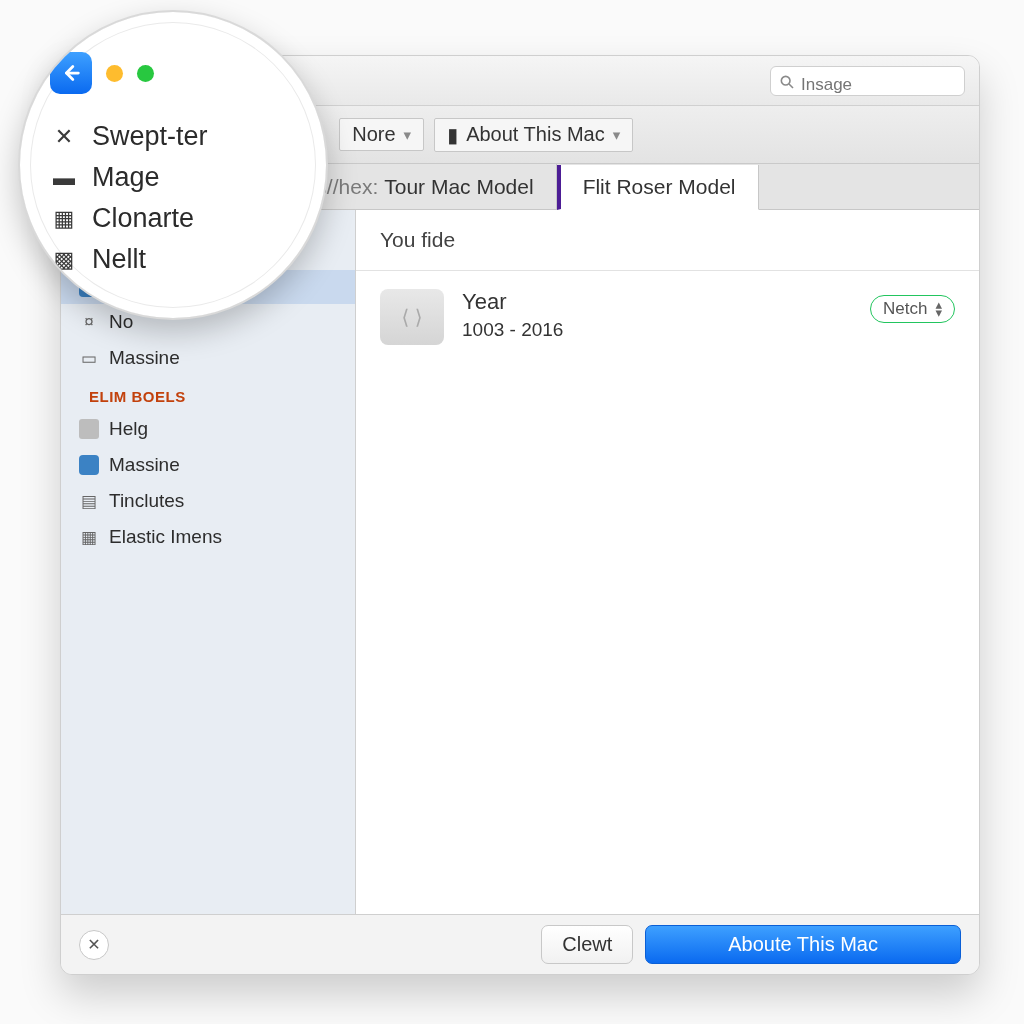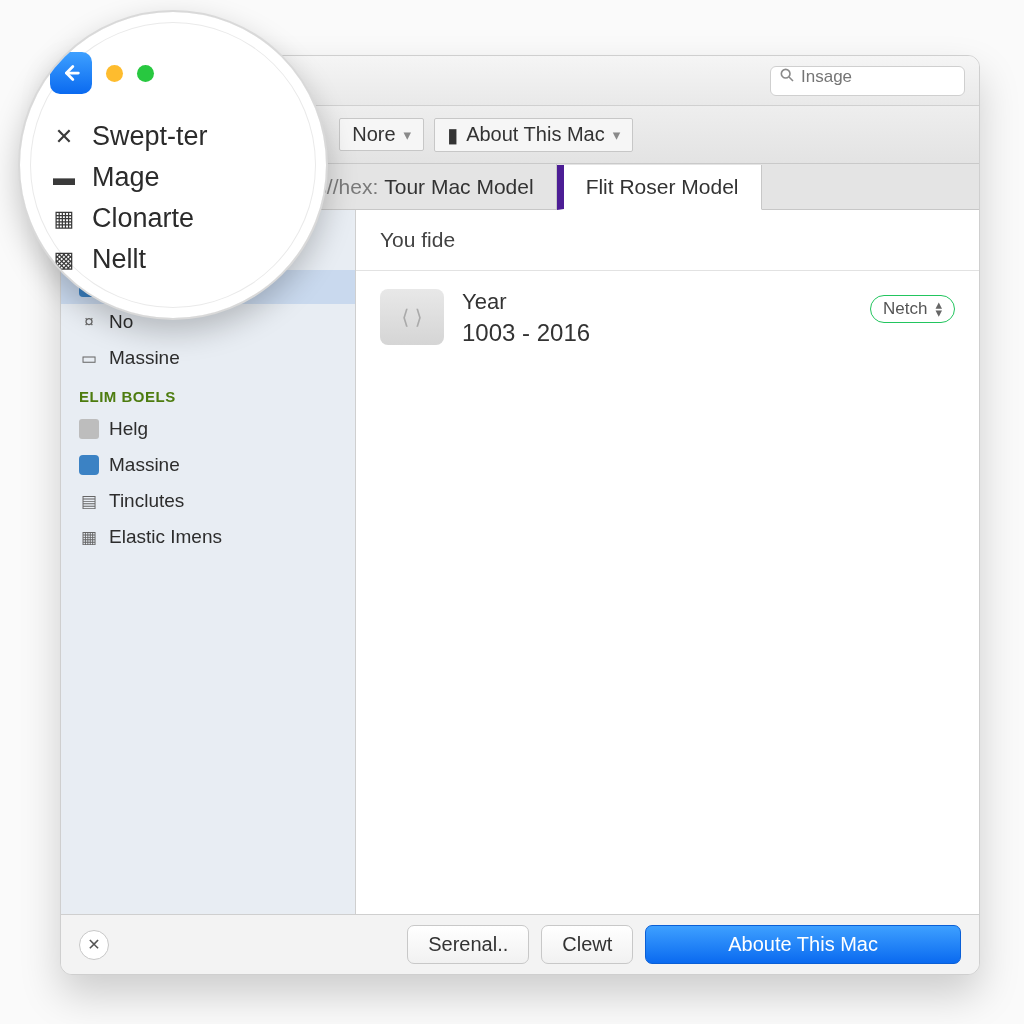--- a/index.html
+++ b/index.html
@@ -39,21 +39,21 @@
   .dot { width:15px; height:15px; border-radius:50%; }
   .dot.red { background:#ff5f57; border:1px solid #e14640; }
   .dot.yel { background:#febc2e; border:1px solid #dfa023; }
   .dot.grn { background:#28c840; border:1px solid #1faa33; }
   .apple-logo {
     position:absolute; left:50%; transform:translateX(-50%);
     font-size:26px; color:#333;
   }
   .searchbox {
     margin-left:auto;
-    display:flex; align-items:flex-start;
+    display:flex; align-items:flex-end;
     background:#fff;
     border:1px solid #cfcfcf;
     border-radius:6px;
     height:30px; width:195px;
     padding:0 8px;
     color:#8a8a8a;
     font-size:17px;
   }
   .searchbox .mag { margin-right:6px; font-size:17px; color:#8a8a8a; }
   .searchbox input { border:none; outline:none; font-size:17px; width:100%; background:transparent; color:#333; }
@@ -93,36 +93,36 @@
     font-size:21px;
     color:#333;
     border-right:1px solid #c7c7c7;
     background:#e4e4e4;
   }
   .tabrow .tab.active {
     background:#fff;
     border-bottom:1px solid #fff;
     position:relative;
     top:1px;
-    border-left:7px solid #4c1d95;
+    border-left:4px solid #4c1d95;
   }
   .tabrow .prefix { color:#7a7a7a; margin-right:6px; }
   
   .body { flex:1; display:flex; background:#fff; }
   .sidebar {
     width:295px;
     background:#e8edf3;
     border-right:1px solid #cfcfcf;
     padding-top:60px;
     font-size:19px;
   }
   .sidebar .group-label {
-    font-size:15px; font-weight:600; color:#4d7c0f;
+    font-size:15px; font-weight:600; color:#c2410c;
     letter-spacing:0.5px;
-    padding:12px 18px 6px;
+    padding:12px 28px 6px;
   }
   .sidebar ul { list-style:none; }
   .sidebar li {
     display:flex; align-items:center; gap:10px;
     padding:7px 18px;
     color:#2d2d2d;
   }
   .sidebar li.selected {
     background:#c9d9ee;
   }
@@ -142,21 +142,21 @@
     position:relative;
   }
   .thumb {
     width:64px; height:56px;
     background:linear-gradient(#e8e8e8,#d5d5d5);
     border-radius:8px;
     display:flex; align-items:center; justify-content:center;
     color:#aaa; font-size:20px;
   }
   .info .title { font-size:22px; color:#333; margin-bottom:4px; }
-  .info .sub { font-size:24px; color:#333; }
+  .info .sub { font-size:19px; color:#333; }
   .small-pill {
     position:absolute;
     right:24px; top:24px;
     display:inline-flex; align-items:center; gap:8px;
     border:1px solid #22c55e;
     border-radius:14px;
     padding:3px 12px;
     font-size:17px; color:#555;
     background:#fff;
   }
@@ -322,21 +322,20 @@
         </div>
       </div>
     </main>
   </div>
 
   <div class="bottombar">
     <div class="close-pill">
       <span>✕</span>
     </div>
     <div class="spacer"></div>
-    <button class="btn">Serenal..</button>
     <button class="btn">Clewt</button>
     <button class="btn primary">Aboute This Mac</button>
   </div>
 </div>
 
 <div class="magnifier">
   <div class="mag-inner">
     <div class="mag-top">
       <div class="mag-back">
         <svg width="22" height="22" viewBox="0 0 24 24" fill="none" stroke="#fff" stroke-width="3" stroke-linecap="round" stroke-linejoin="round">

